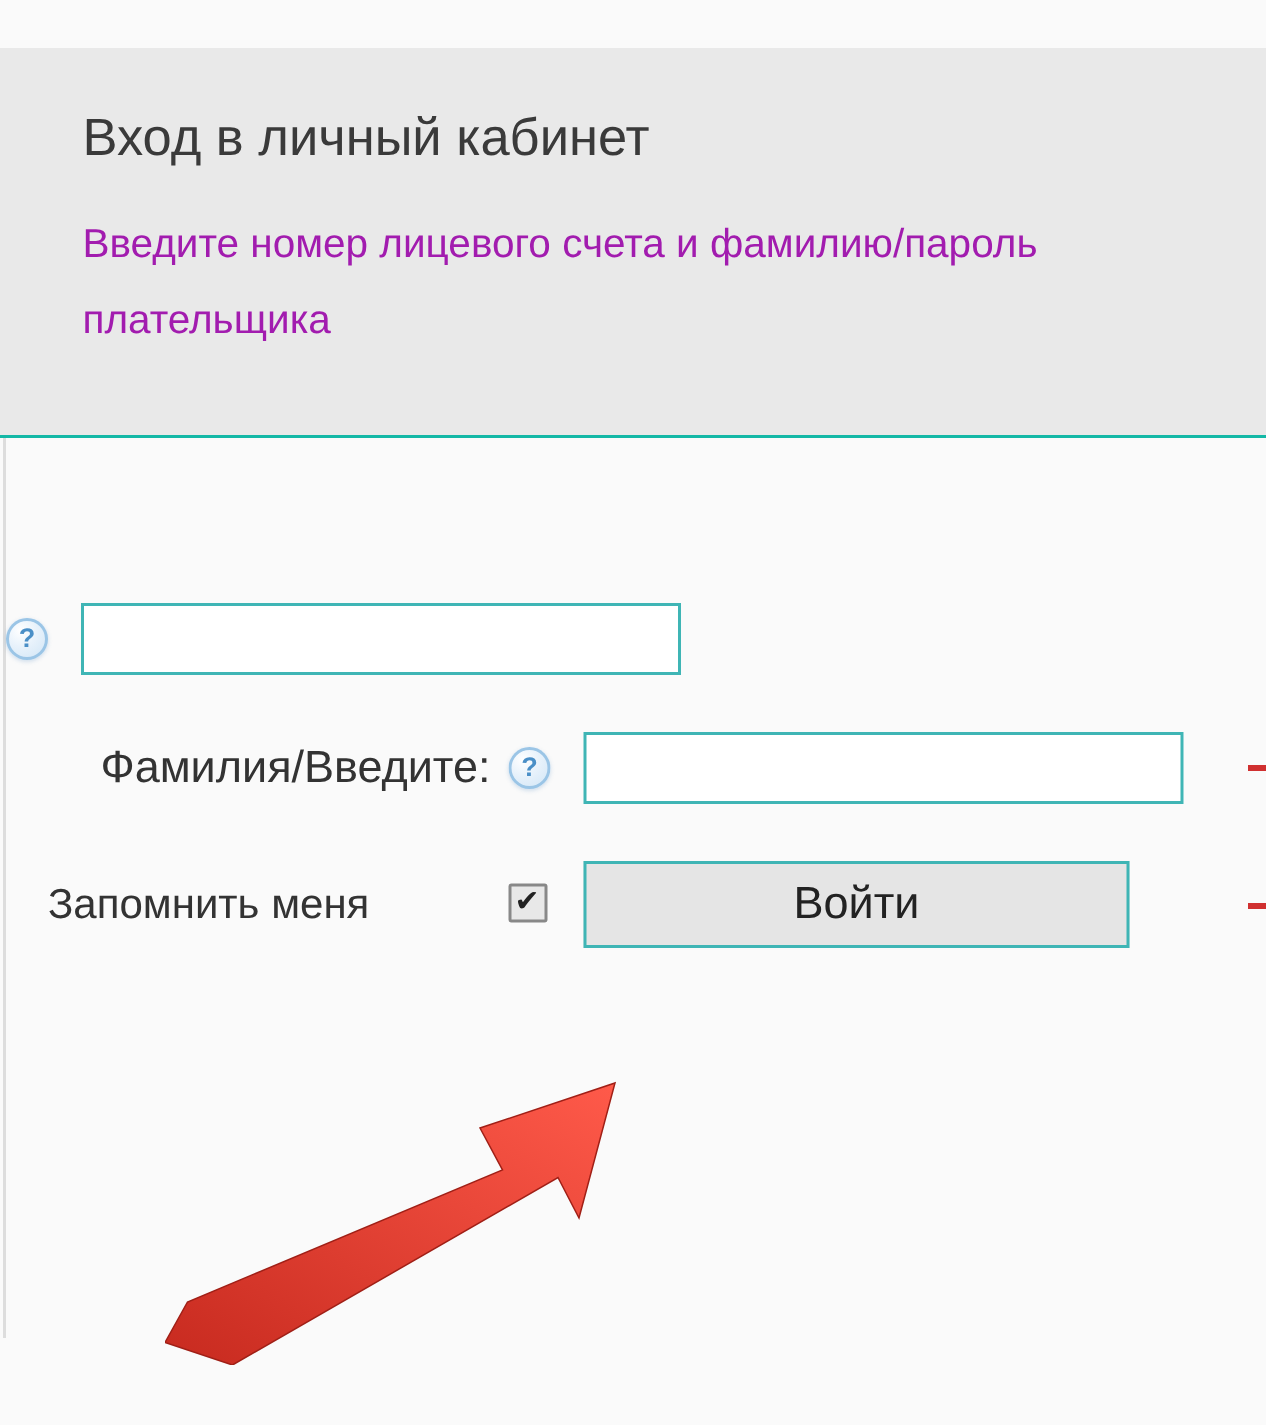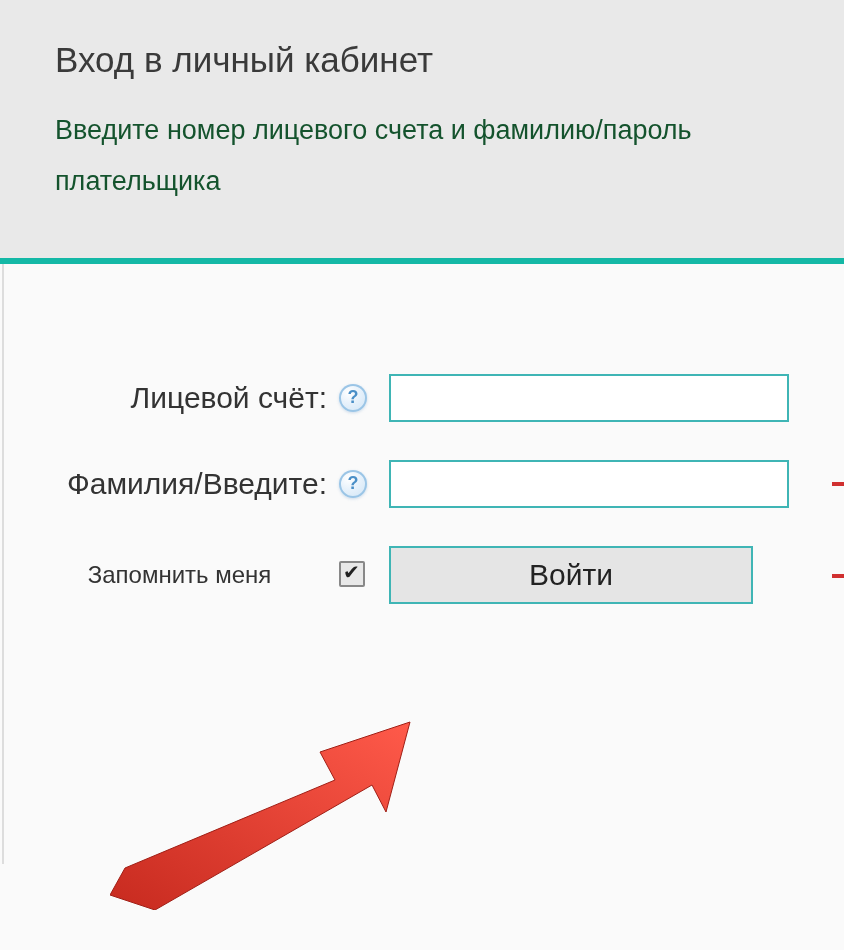--- a/index.html
+++ b/index.html
@@ -10,32 +10,33 @@
     body {
       font-family: Arial, Helvetica, sans-serif;
       width: 844px;
       height: 950px;
       background: #fafafa;
       overflow: hidden;
     }
     .header-section {
       background: #e9e9e9;
       padding: 40px 55px 50px 55px;
-      border-bottom: 6px solid #14b8a6;
+      border-bottom: 2px solid #14b8a6;
+      margin-top: 32px;
     }
     .page-title {
       font-size: 35px;
       font-weight: normal;
       color: #3a3a3a;
       margin-bottom: 25px;
     }
     .page-subtitle {
       font-size: 27px;
       font-weight: normal;
-      color: #14532d;
+      color: #a21caf;
       line-height: 1.9;
     }
     .form-section {
       background: #fafafa;
       padding: 110px 0 0 0;
       position: relative;
       border-left: 2px solid #ddd;
       margin-left: 2px;
       height: 600px;
     }
@@ -74,23 +75,23 @@
       font-size: 24px;
       padding: 0 10px;
       outline: none;
     }
     .checkbox-row {
       display: flex;
       align-items: center;
       margin-bottom: 0;
     }
     .checkbox-label {
-      font-size: 24px;
+      font-size: 28px;
       color: #333;
-      text-align: center;
+      text-align: left;
       width: 335px;
       padding-right: 12px;
       padding-left: 28px;
     }
     .checkbox-wrapper {
       width: 28px;
       height: 28px;
       margin-right: 22px;
       position: relative;
     }
@@ -140,21 +141,20 @@
 <body>
 
 <div class="header-section">
   <h1 class="page-title">Вход в личный кабинет</h1>
   <p class="page-subtitle">Введите номер лицевого счета и фамилию/пароль плательщика</p>
 </div>
 
 <div class="form-section">
 
   <div class="form-row">
-    <label class="form-label">Лицевой счёт:</label>
     <span class="help-icon">?</span>
     <input type="text" class="text-input" value="" style="">
   </div>
 
   <div class="form-row" style="position:relative;">
     <label class="form-label">Фамилия/Введите:</label>
     <span class="help-icon">?</span>
     <input type="text" class="text-input" value="" style="">
     <span class="edge-marker" style="top:22px;"></span>
   </div>

